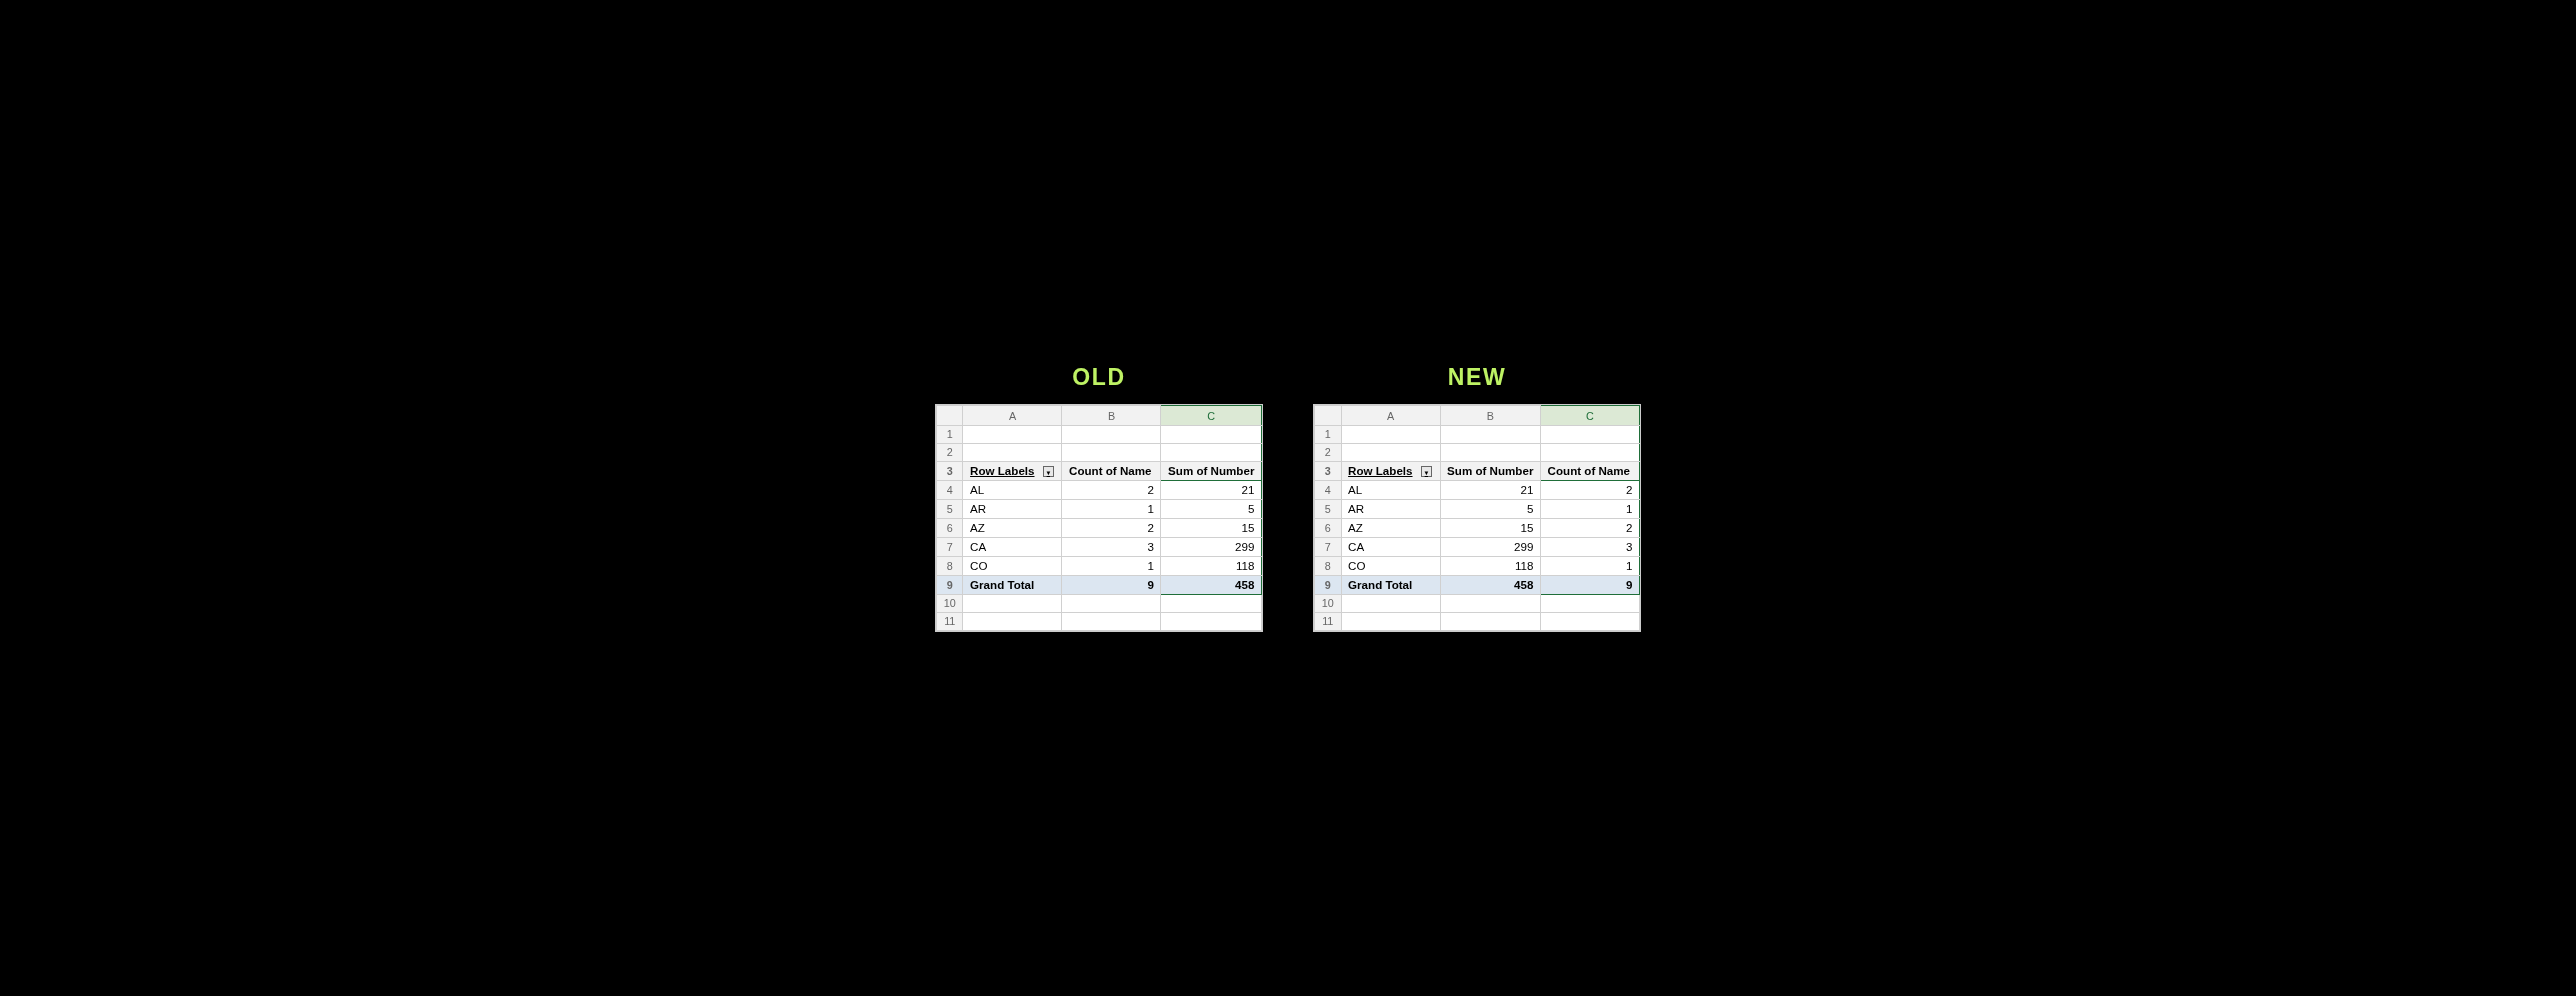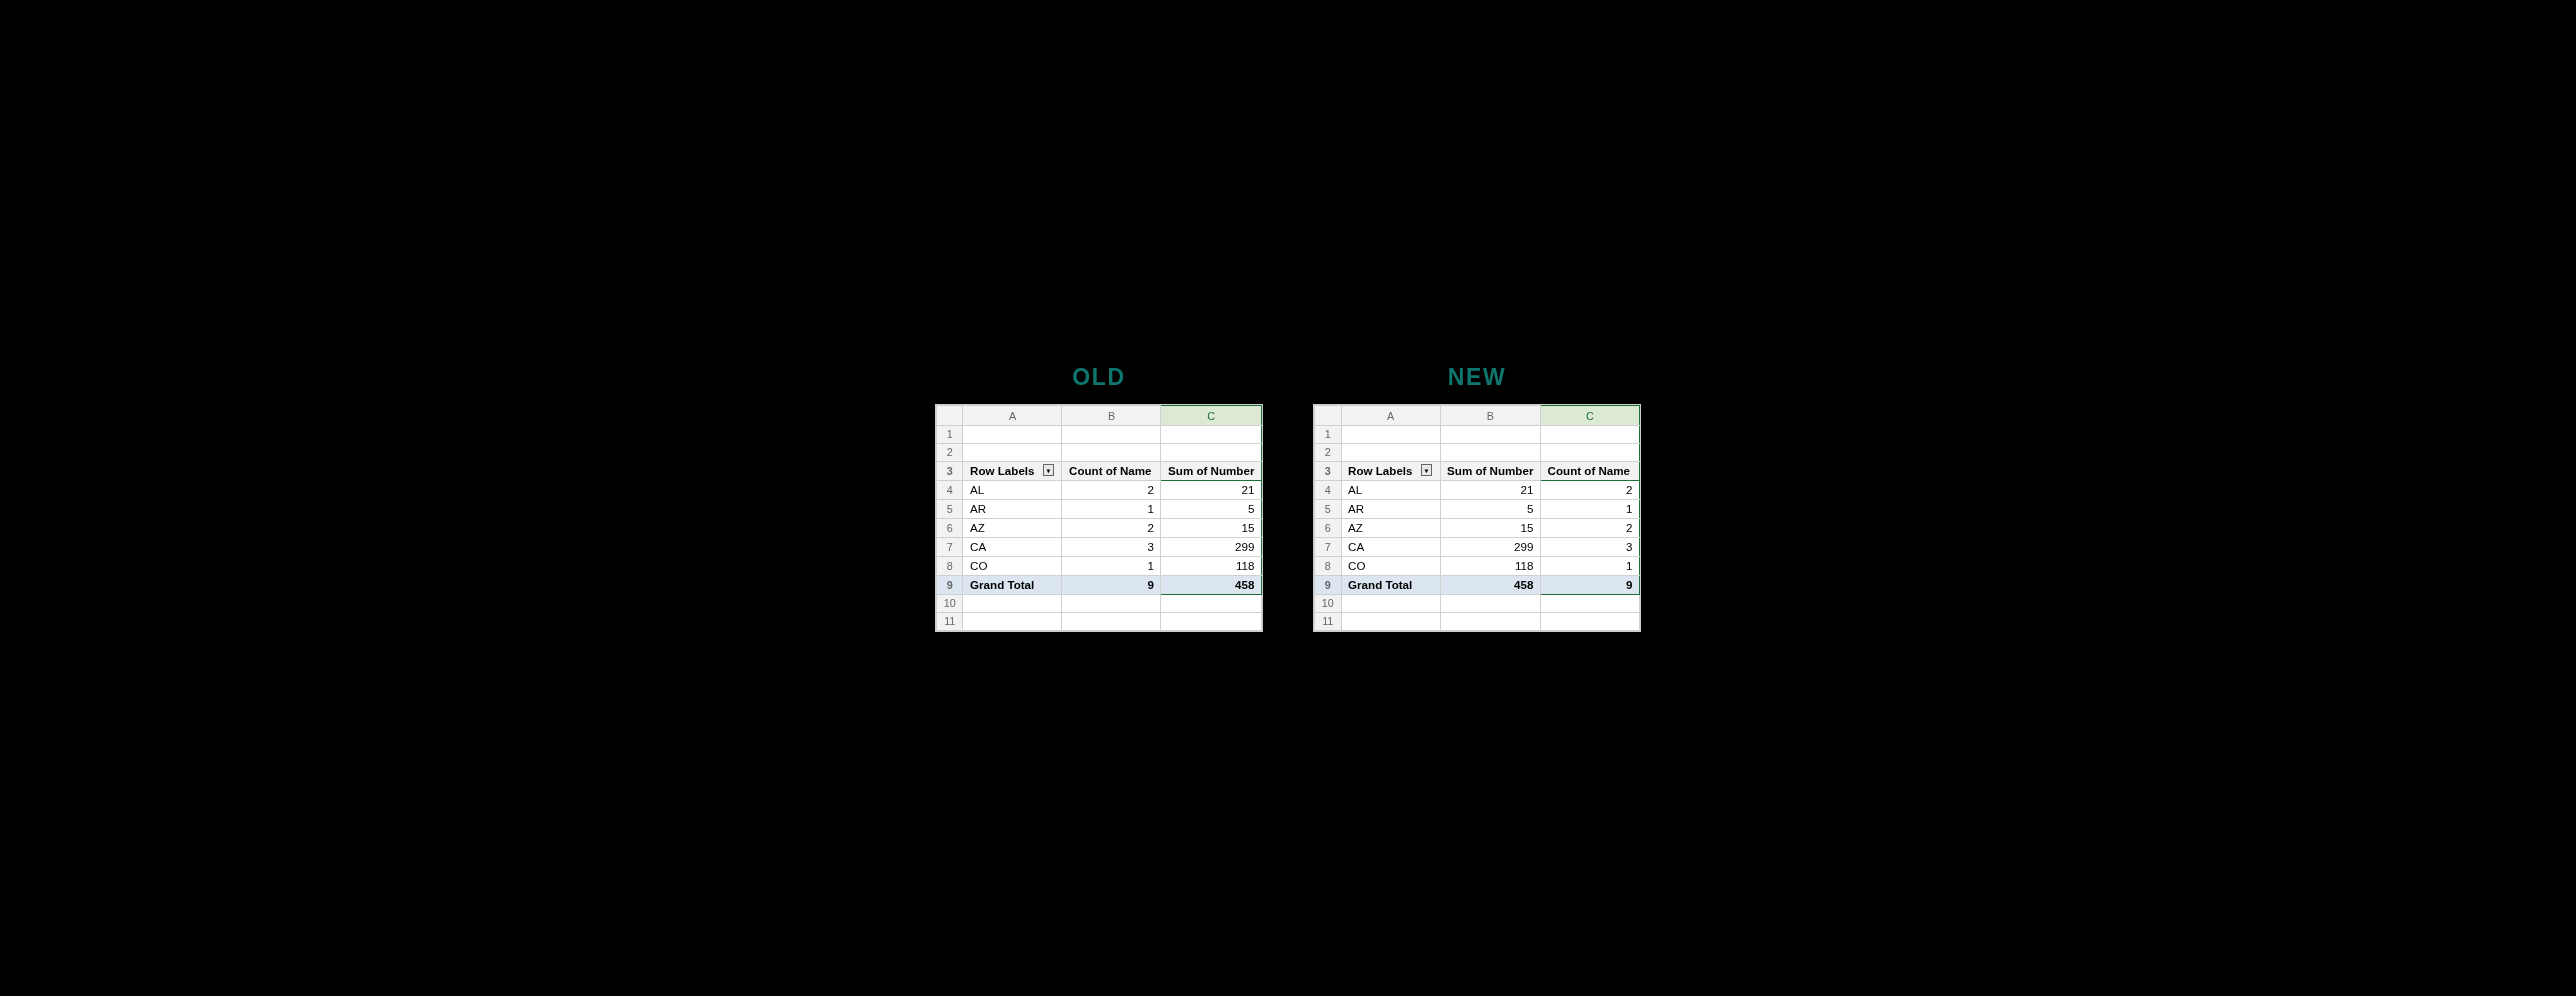--- a/index.html
+++ b/index.html
@@ -23,21 +23,21 @@
     .section {
       display: flex;
       flex-direction: column;
       align-items: center;
       gap: 13.3px;
     }
 
     .section-title {
       font-size: 23px;
       font-weight: bold;
-      color: #0f766e;
+      color: #bef264;
       letter-spacing: 1.7px;
     }
 
     .spreadsheet {
       background: #fff;
       border: 0.8px solid #ccc;
     }
 
     table {
       border-collapse: collapse;
@@ -119,22 +119,23 @@
 
     
     tr.grand-total td {
       background: #dce6f1;
       font-weight: bold;
     }
 
     
     .pivot-label-cell {
       display: flex;
-      align-items: flex-start;
+      align-items: flex-end;
       gap: 8px;
+      text-decoration: underline;
     }
 
     .dropdown-arrow {
       display: inline-block;
       width: 11.6px;
       height: 11.6px;
       border: 0.8px solid #666;
       background: #e8e8e8;
       font-size: 6.6px;
       text-align: center;

